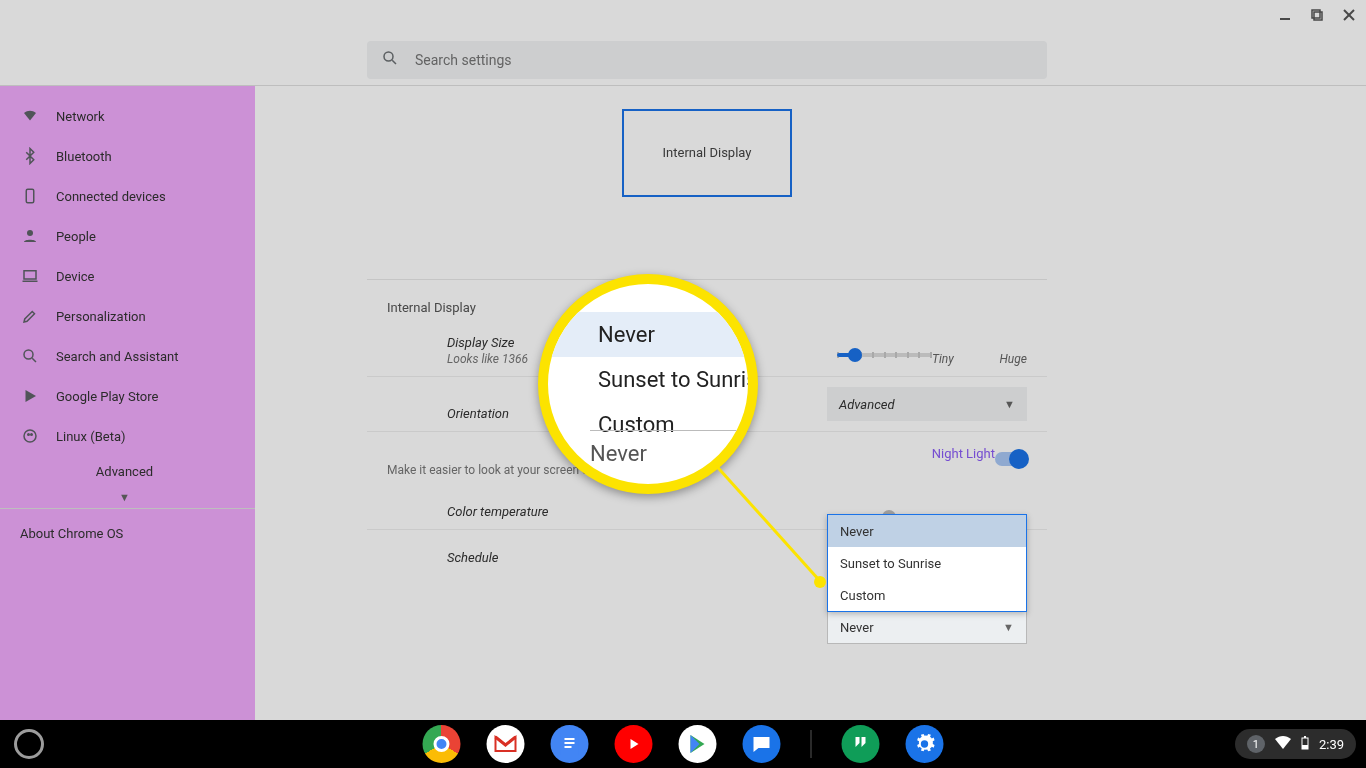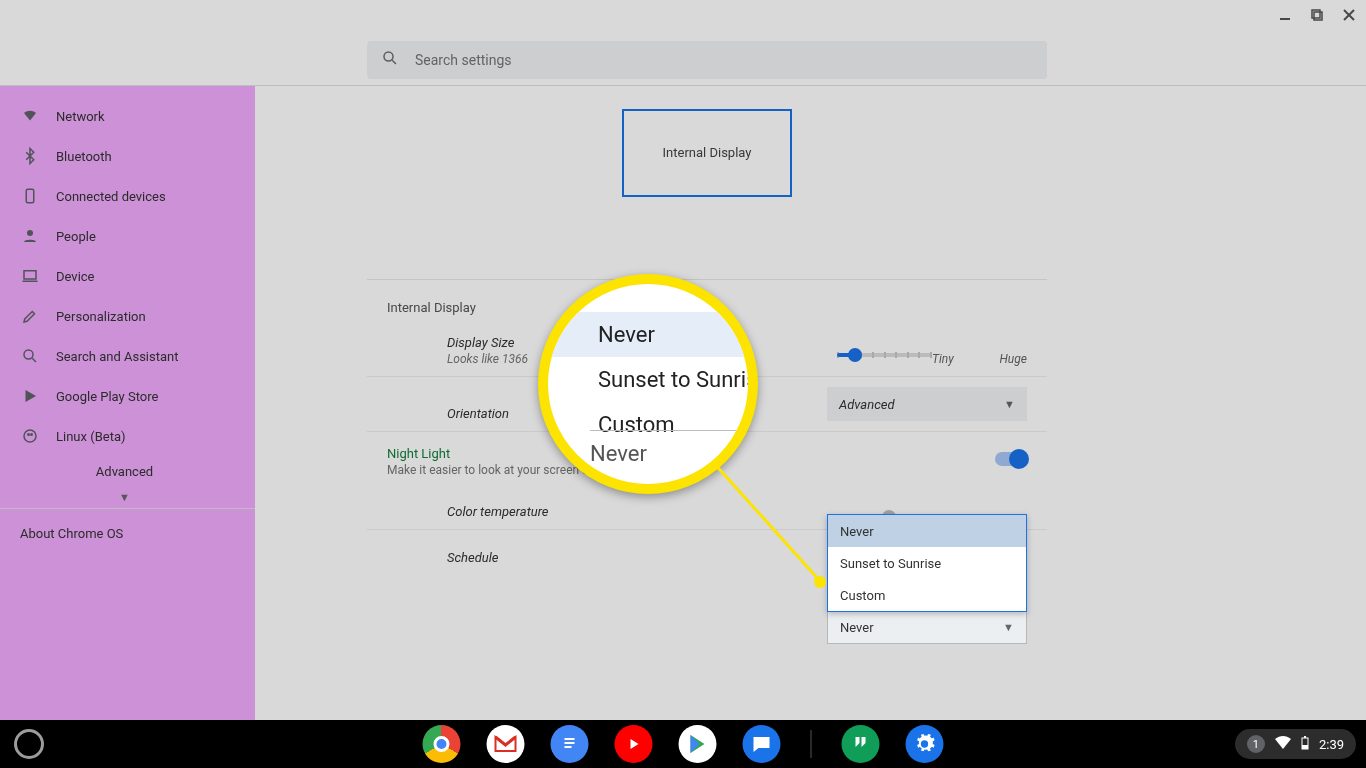--- a/index.html
+++ b/index.html
@@ -90,21 +90,21 @@
 .select-box {
   width:200px; height:34px; background:#f1f3f4;
   display:flex; align-items:center; justify-content:space-between;
   padding:0 12px; font-size:13px; color:#333;
 }
 
 .nightlight-head {
   display:flex; align-items:flex-start; padding: 14px 20px 6px 20px;
 }
 .nightlight-head .nl-text { flex:1; }
-.nightlight-head h4 { font-size:13px; font-weight:400; color:#15803d; }
+.nightlight-head h4 { font-size:13px; font-weight:400; color:#8b5cf6;text-align:right; }
 .nightlight-head p { font-size:12px; color:#777; margin-top:2px; }
 
 .toggle {
   width:32px; height:14px; background:#a9c7f5; border-radius:10px; position:relative; margin-top:6px;
 }
 .toggle .knob {
   position:absolute; right:-2px; top:-3px; width:20px; height:20px;
   background:#1a73e8; border-radius:50%;
 }
 

